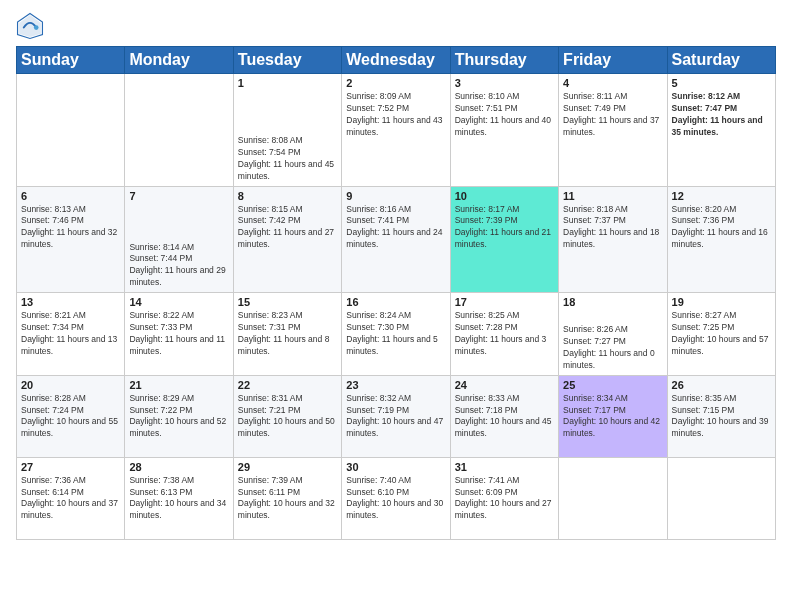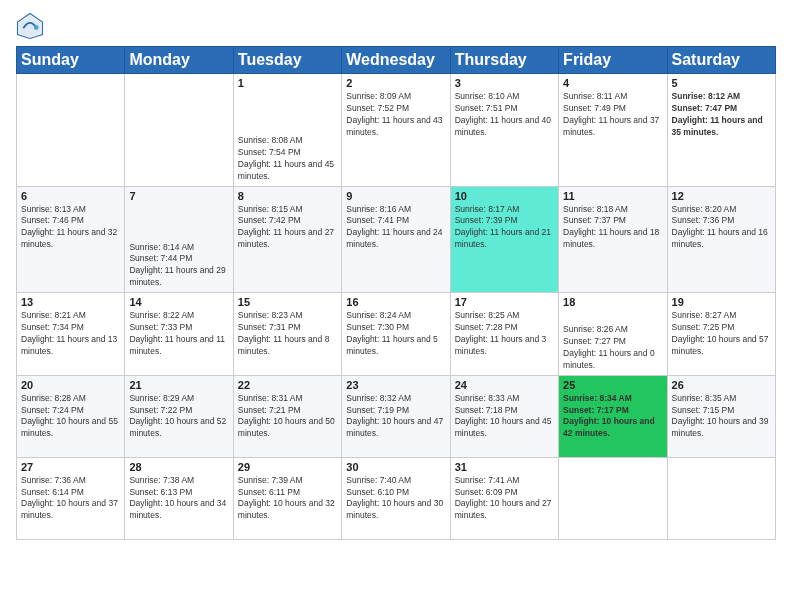--- a/index.html
+++ b/index.html
@@ -283,23 +283,23 @@
             <div class="day-info" style="white-space: pre-line;">Sunrise: 8:32 AM
 Sunset: 7:19 PM
 Daylight: 10 hours and 47 minutes.</div>
           </td>
           <td style="background: rgb(245, 247, 250);">
             <span class="day-number">24</span>
             <div class="day-info" style="white-space: pre-line;">Sunrise: 8:33 AM
 Sunset: 7:18 PM
 Daylight: 10 hours and 45 minutes.</div>
           </td>
-          <td style="background: #22c55e;">
+          <td style="background: #c4b5fd;">
             <span class="day-number">25</span>
-            <div class="day-info" style="white-space: pre-line; font-weight: bold;">Sunrise: 8:34 AM
+            <div class="day-info" style="white-space: pre-line;">Sunrise: 8:34 AM
 Sunset: 7:17 PM
 Daylight: 10 hours and 42 minutes.</div>
           </td>
           <td style="background: rgb(245, 247, 250);">
             <span class="day-number">26</span>
             <div class="day-info" style="white-space: pre-line;">Sunrise: 8:35 AM
 Sunset: 7:15 PM
 Daylight: 10 hours and 39 minutes.</div>
           </td>
         </tr>

